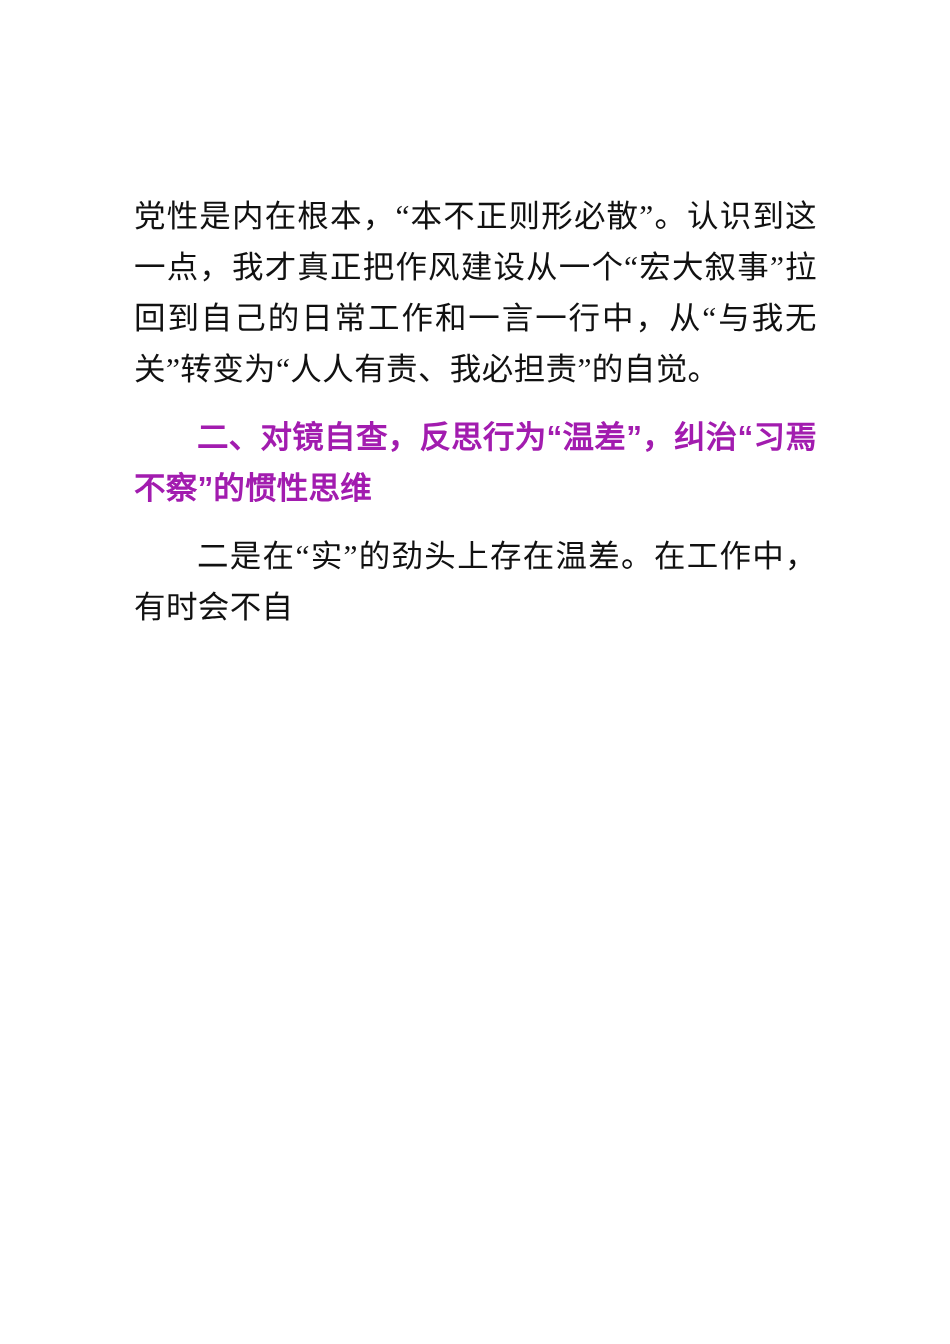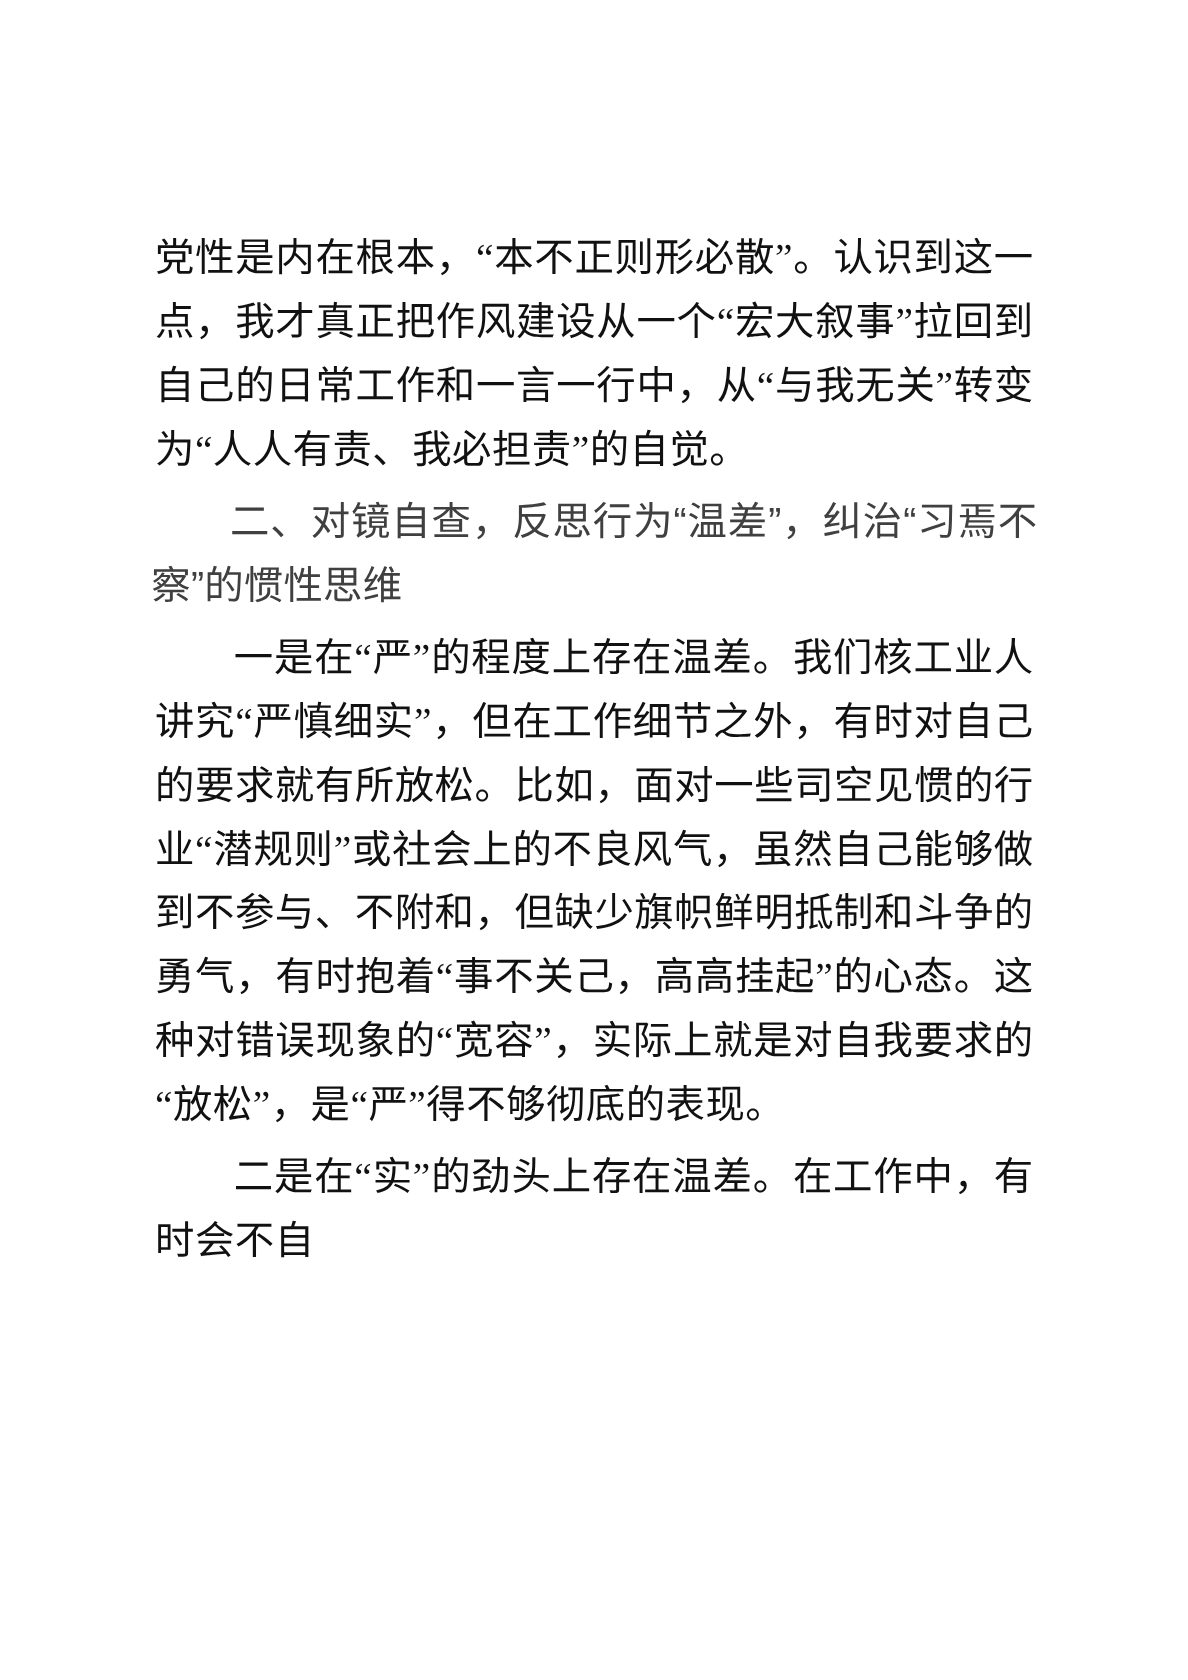--- a/index.html
+++ b/index.html
@@ -28,61 +28,60 @@
   
   .text-column {
     position: absolute;
     left: 117px;
     top: 174px;
     width: 717px;
   }
 
   
   .para {
-    margin: 7px;
+    margin: 17px;
     font-family: "Liberation Serif", "DejaVu Serif", serif;
     font-size: 31.5px;
     line-height: 51px;
     letter-spacing: 0.4px;
     text-align: justify;
     text-justify: inter-ideograph;
     text-indent: 2em;
     word-break: break-all;
     color: #111111;
   }
 
   
   .para.no-indent {
     text-indent: 0;
   }
 
   
   .heading {
-    margin: 4px;
+    margin: 17px;
     font-family: "Liberation Sans", "DejaVu Sans", sans-serif;
     font-size: 31.5px;
-    font-weight: normal;
+    font-weight: bold;
     line-height: 51px;
     letter-spacing: 0.2px;
     text-align: justify;
     text-justify: inter-ideograph;
     text-indent: 2em;
     word-break: break-all;
-    color: #404040;
+    color: #a21caf;
   }
 </style>
 </head>
 <body>
 
 <div class="page">
   <div class="text-column">
 
     <p class="para no-indent">党性是内在根本，“本不正则形必散”。认识到这一点，我才真正把作风建设从一个“宏大叙事”拉回到自己的日常工作和一言一行中，从“与我无关”转变为“人人有责、我必担责”的自觉。</p>
 
     <p class="heading">二、对镜自查，反思行为“温差”，纠治“习焉不察”的惯性思维</p>
 
 
-    <p class="para">一是在“严”的程度上存在温差。我们核工业人讲究“严慎细实”，但在工作细节之外，有时对自己的要求就有所放松。比如，面对一些司空见惯的行业“潜规则”或社会上的不良风气，虽然自己能够做到不参与、不附和，但缺少旗帜鲜明抵制和斗争的勇气，有时抱着“事不关己，高高挂起”的心态。这种对错误现象的“宽容”，实际上就是对自我要求的“放松”，是“严”得不够彻底的表现。</p>
 
     <p class="para">二是在“实”的劲头上存在温差。在工作中，有时会不自</p>
 
   </div>
 </div>
 
 </body></html>

